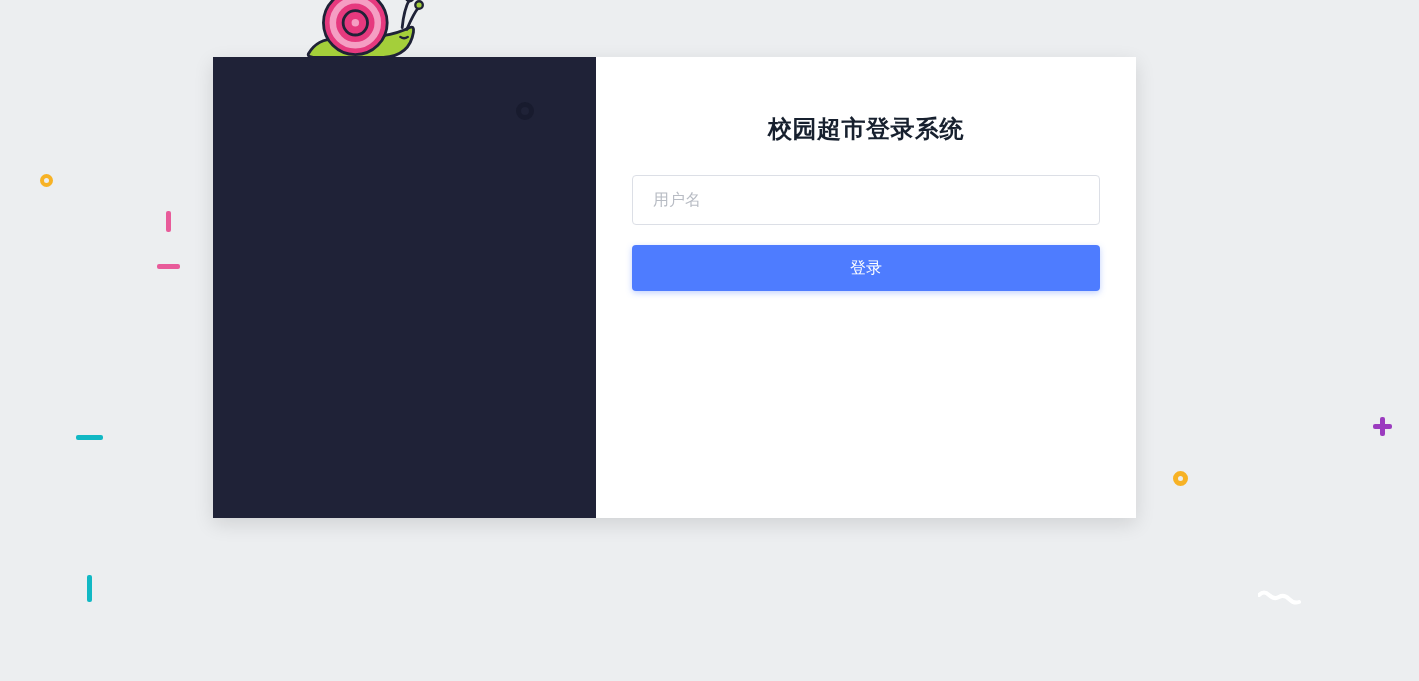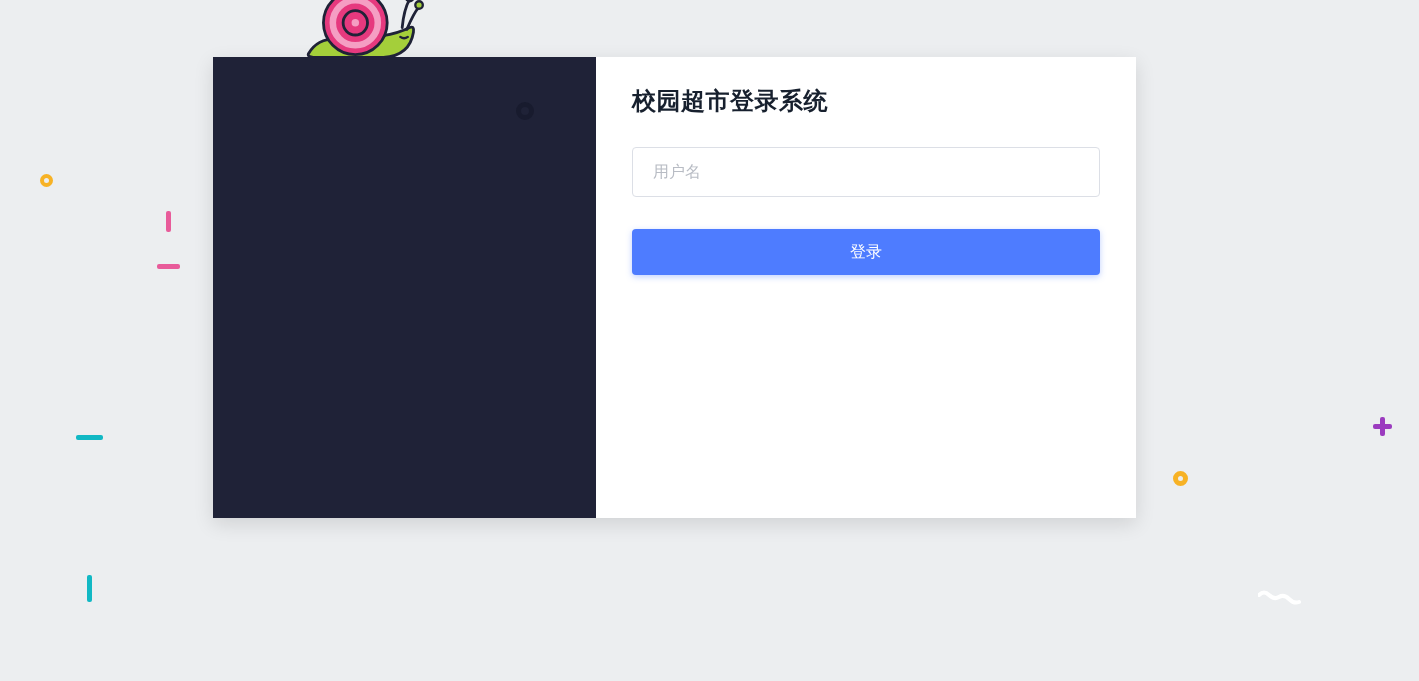--- a/index.html
+++ b/index.html
@@ -60,23 +60,24 @@
       left: 303px;
       top: 45px;
       width: 18px;
       height: 18px;
       border: 5px solid #181b2e;
       border-radius: 50%;
     }
     .login-right {
       flex: 1;
       background: #ffffff;
-      padding: 28px 36px 0 36px;
+      padding: 56px 36px 0 36px;
       display: flex;
       flex-direction: column;
+      align-items: center;
     }
     .login-title {
       font-size: 24px;
       font-weight: 700;
       color: #17202e;
       margin-bottom: 30px;
       letter-spacing: 0.5px;
     }
     .form-group {
       width: 468px;
@@ -100,21 +101,20 @@
     }
     .login-button {
       width: 468px;
       height: 46px;
       background: #4e7cff;
       border: none;
       border-radius: 4px;
       color: #ffffff;
       font-size: 16px;
       cursor: pointer;
-      margin-top: 12px;
       box-shadow: 0 2px 6px rgba(78,124,255,0.35);
       font-family: inherit;
     }
     
     
     .squiggle {
       position: absolute;
       left: 1258px;
       top: 590px;
     }

